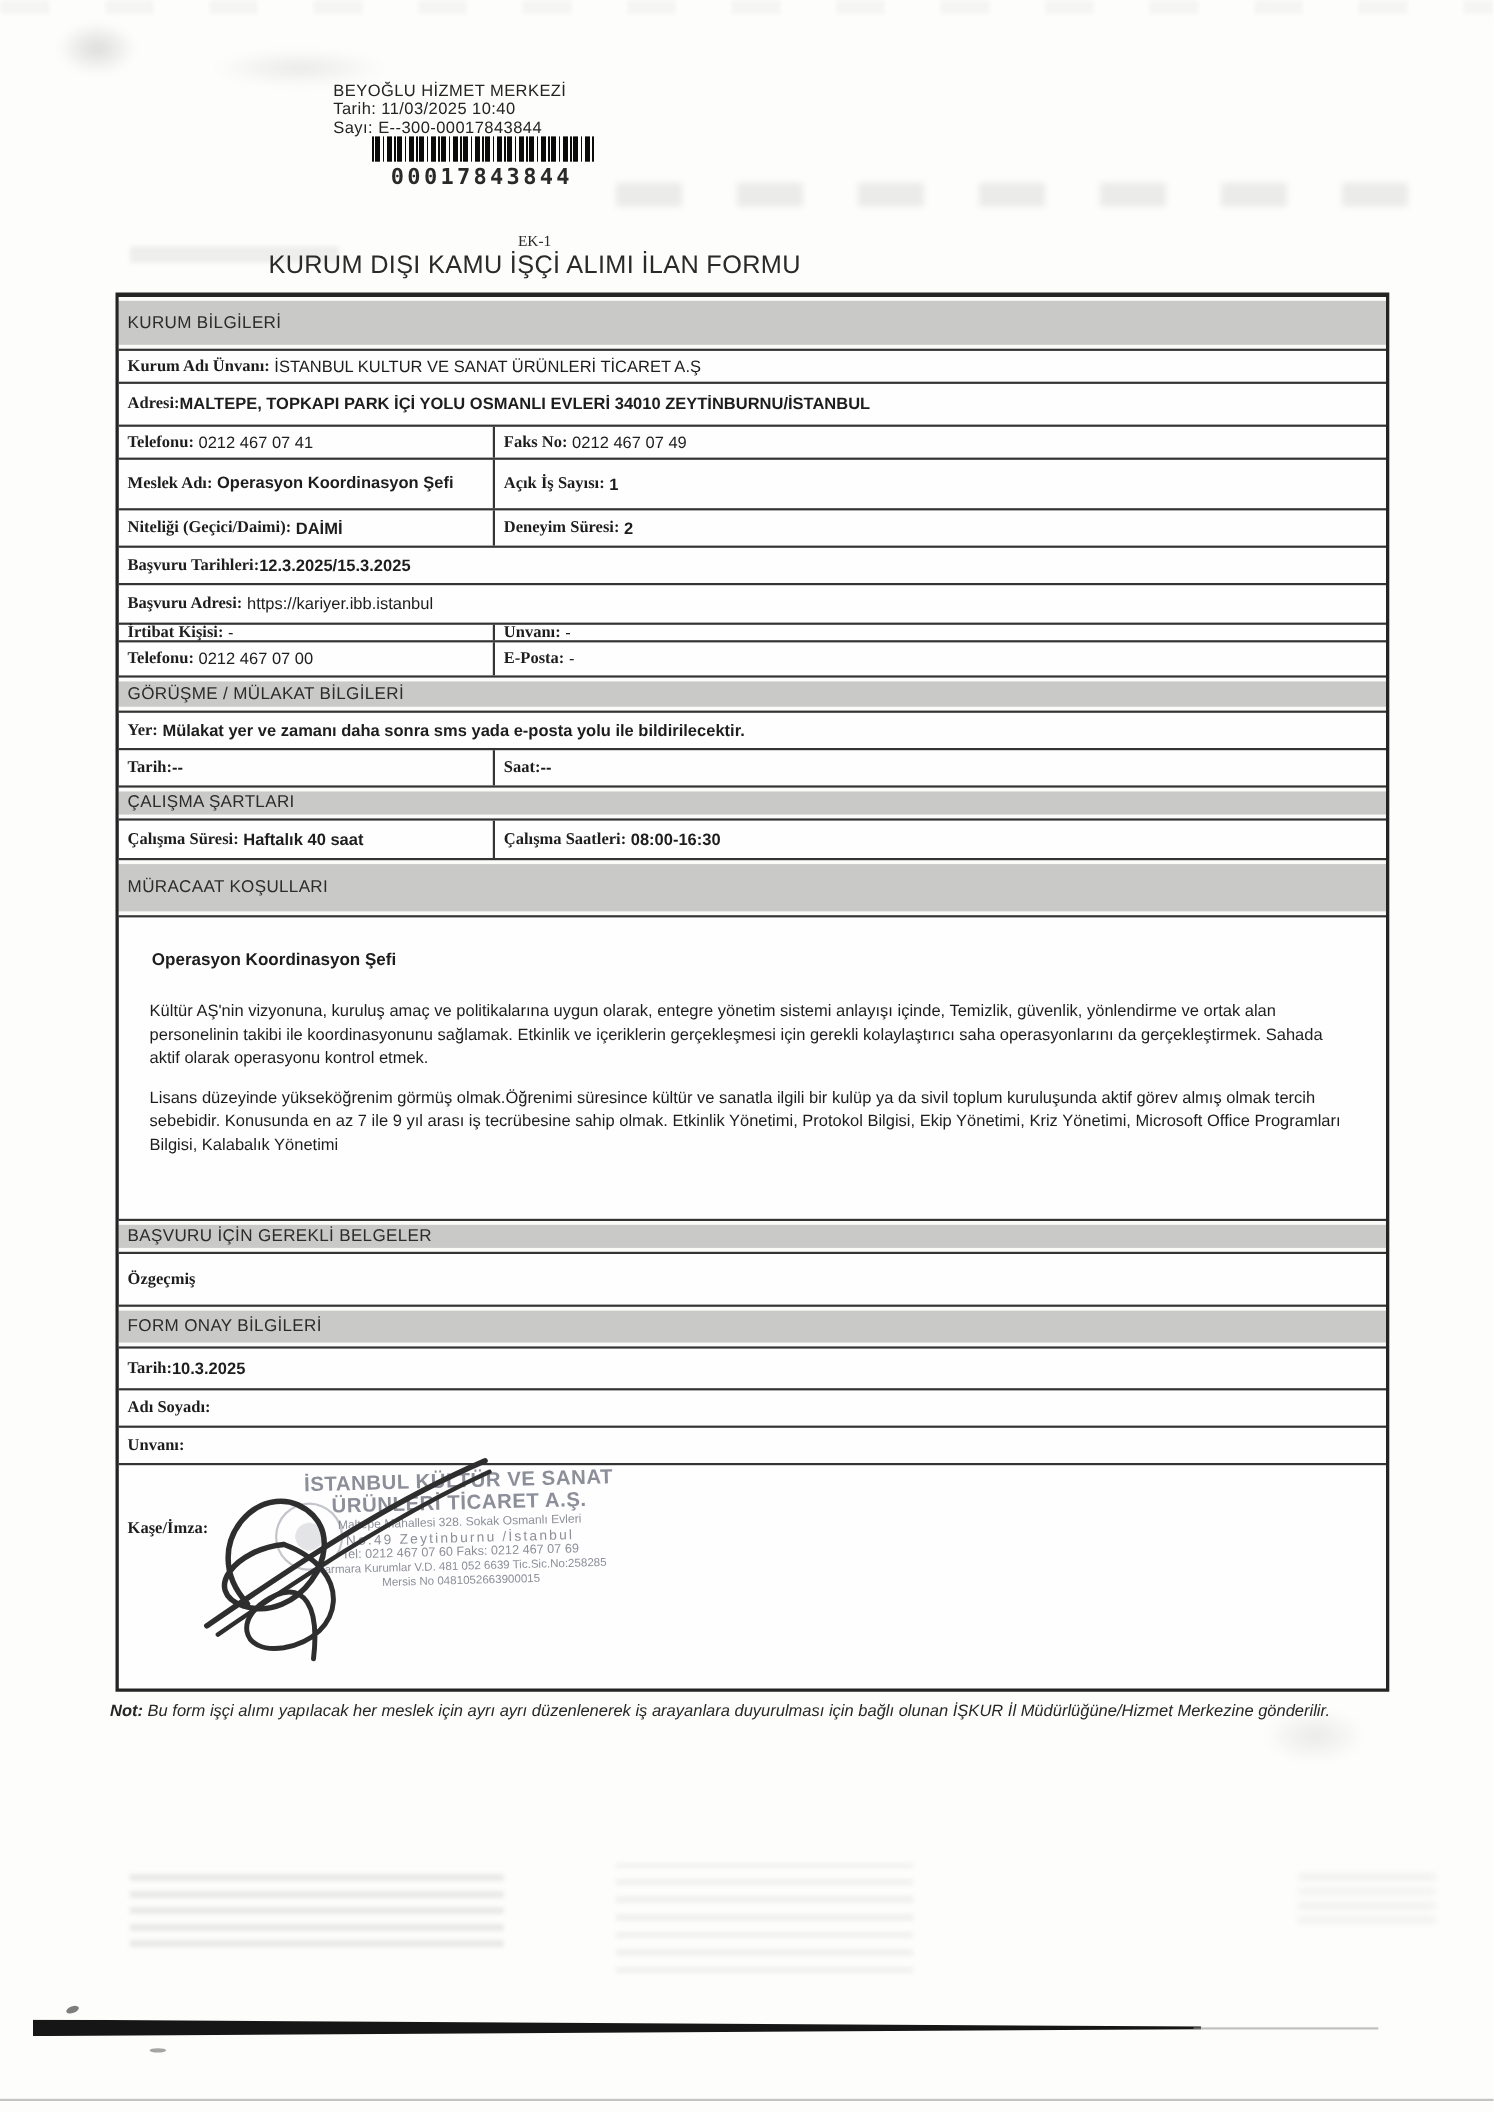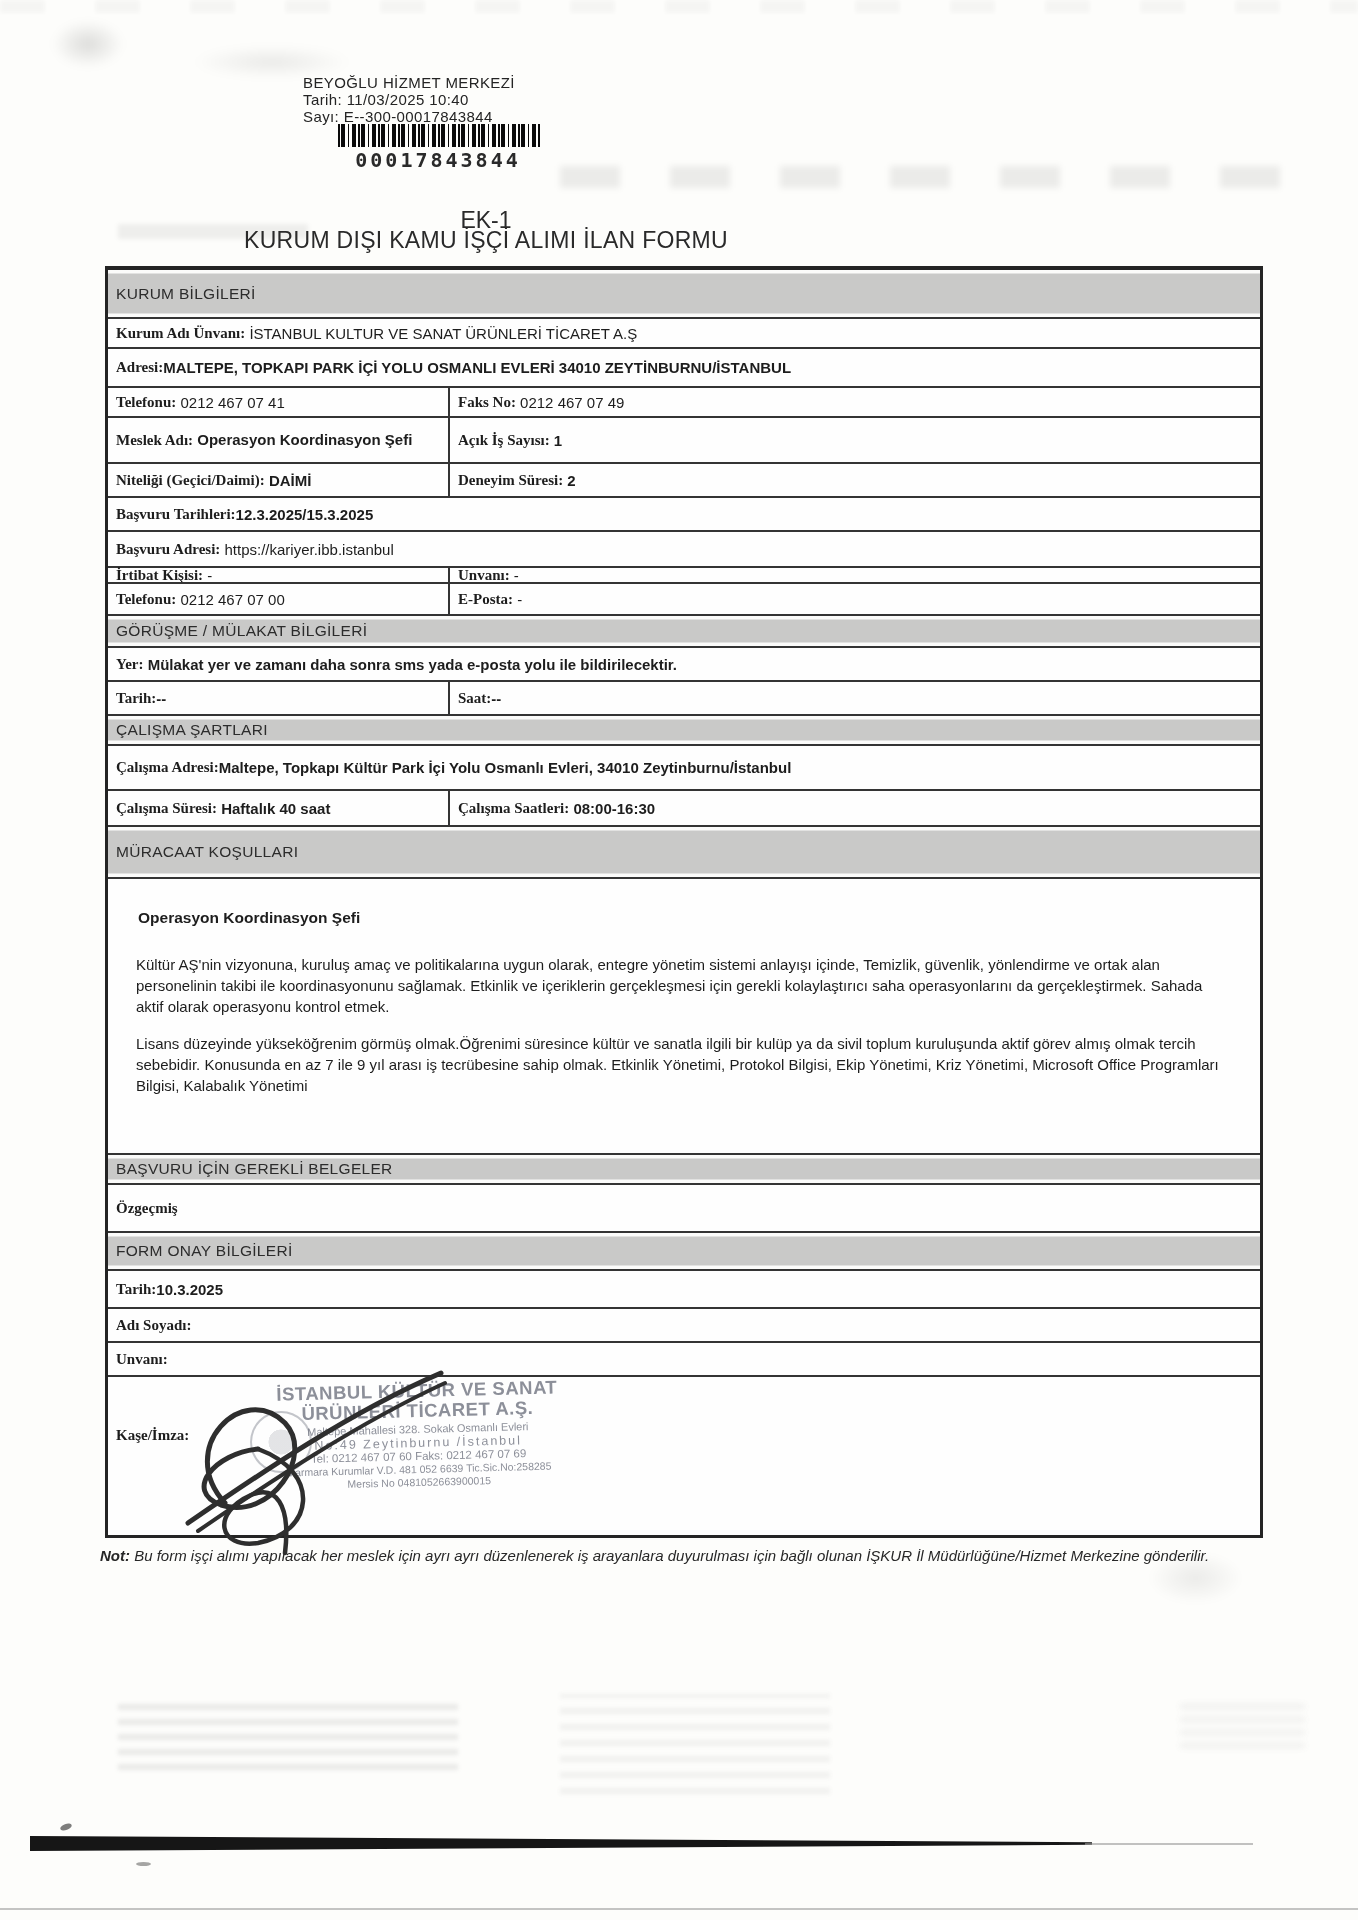--- a/index.html
+++ b/index.html
@@ -12,21 +12,21 @@
   .barcode{position:absolute;left:338px;top:124px;width:202px;height:23px;
     background:repeating-linear-gradient(90deg,#0a0a0a 0 2px,transparent 2px 3px,
       #0a0a0a 3px 7px,transparent 7px 10px,#0a0a0a 10px 11px,transparent 11px 14px,
       #0a0a0a 14px 18px,transparent 18px 20px);}
   .barcode-num{position:absolute;left:308px;top:148px;width:260px;text-align:center;
     font-family:"DejaVu Sans Mono",monospace;font-weight:bold;font-size:20px;
     letter-spacing:3px;color:#2a2a2a;}
 
   
   .titleblock{position:absolute;left:150px;top:211px;width:672px;text-align:center;color:#2a2a2a;}
-  .ek{font-size:23px;line-height:19px;}
+  .ek{font-size:14px;line-height:19px;font-family:Liberation Serif, serif;}
   .formtitle{font-size:23px;line-height:21px;letter-spacing:.3px;}
 
   
   .ftable{position:absolute;left:105px;top:266px;width:1158px;height:1272px;
           border:3px solid #242424;border-top-width:4px;box-sizing:border-box;
           display:flex;flex-direction:column;background:#fefefe;}
   .row{box-sizing:border-box;border-top:2px solid #343434;display:flex;align-items:stretch;
        flex:0 0 auto;overflow:visible;}
   .row:first-child{border-top:none;}
   .cell{display:flex;align-items:center;padding:2px 8px;font-size:15px;box-sizing:border-box;
@@ -246,26 +246,20 @@
           <span class="val b">--</span>
         </div>
     </div>
 
     <div class="row band" style="height:30px">
       <div class="cell">
           <span>ÇALIŞMA ŞARTLARI</span>
         </div>
     </div>
 
-    <div class="row" style="height:45px">
-      <div class="cell">
-          <span class="lbl">Çalışma Adresi:</span>
-          <span class="val b">Maltepe, Topkapı Kültür Park İçi Yolu Osmanlı Evleri, 34010 Zeytinburnu/İstanbul</span>
-        </div>
-    </div>
 
     <div class="row" style="height:36px">
       <div class="cell c1">
           <span class="lbl">Çalışma Süresi:</span>
           <span class="val b"> Haftalık 40 saat</span>
         </div>
       <div class="cell c2">
           <span class="lbl">Çalışma Saatleri:</span>
           <span class="val b"> 08:00-16:30</span>
         </div>

